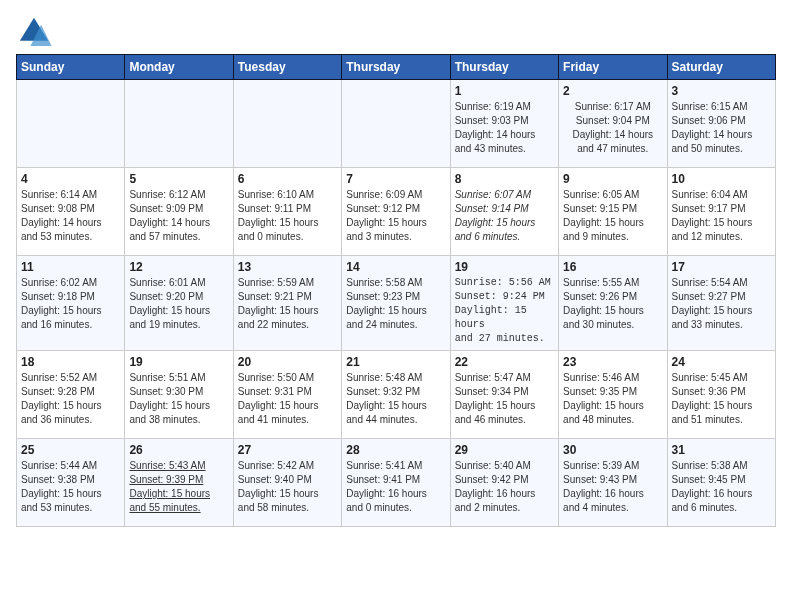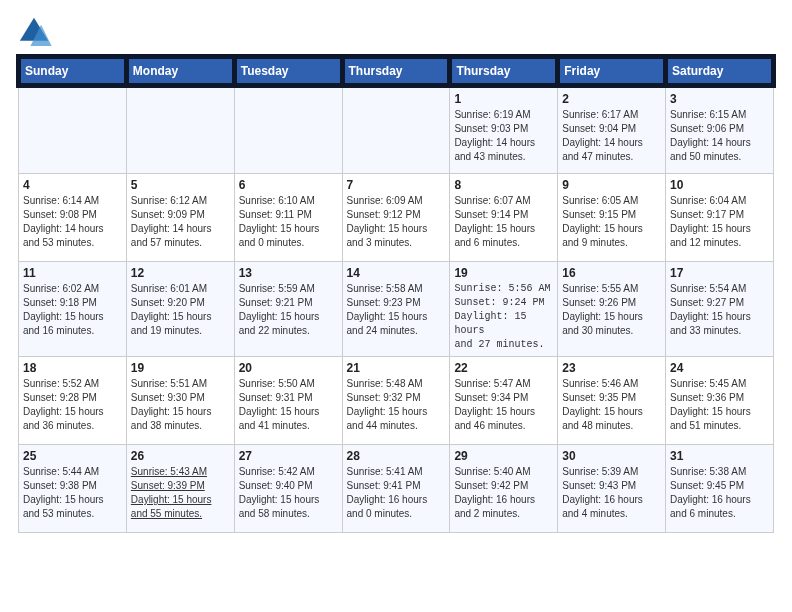--- a/index.html
+++ b/index.html
@@ -47,21 +47,21 @@
       border-collapse: collapse;
       table-layout: fixed;
     }
     thead th {
       background-color: #3060b0;
       color: #fff;
       font-size: 12px;
       font-weight: bold;
       padding: 5px 4px;
       text-align: left;
-      border: 5px solid #0f172a;
+      border: 1px solid #0f172a;
     }
     tbody td {
       vertical-align: top;
       border: 1px solid #ccc;
       padding: 4px 4px;
       font-size: 10px;
       color: #333;
       height: 88px;
       background: #fff;
     }
@@ -124,21 +124,21 @@
         <td class="empty"></td>
         <td>
           <div class="day-num">1</div>
           <div class="day-info" style="white-space: pre-line;">Sunrise: 6:19 AM
 Sunset: 9:03 PM
 Daylight: 14 hours
 and 43 minutes.</div>
         </td>
         <td>
           <div class="day-num">2</div>
-          <div class="day-info" style="white-space: pre-line;">Sunrise: 6:17 AM
+          <div class="day-info" style="white-space: pre-line; text-align: center;">Sunrise: 6:17 AM
 Sunset: 9:04 PM
 Daylight: 14 hours
 and 47 minutes.</div>
         </td>
         <td>
           <div class="day-num">3</div>
           <div class="day-info" style="white-space: pre-line;">Sunrise: 6:15 AM
 Sunset: 9:06 PM
 Daylight: 14 hours
 and 50 minutes.</div>
@@ -168,21 +168,21 @@
         </td>
         <td>
           <div class="day-num">7</div>
           <div class="day-info" style="white-space: pre-line;">Sunrise: 6:09 AM
 Sunset: 9:12 PM
 Daylight: 15 hours
 and 3 minutes.</div>
         </td>
         <td>
           <div class="day-num">8</div>
-          <div class="day-info" style="white-space: pre-line;">Sunrise: 6:07 AM
+          <div class="day-info" style="white-space: pre-line; font-style: italic;">Sunrise: 6:07 AM
 Sunset: 9:14 PM
 Daylight: 15 hours
 and 6 minutes.</div>
         </td>
         <td>
           <div class="day-num">9</div>
           <div class="day-info" style="white-space: pre-line;">Sunrise: 6:05 AM
 Sunset: 9:15 PM
 Daylight: 15 hours
 and 9 minutes.</div>

